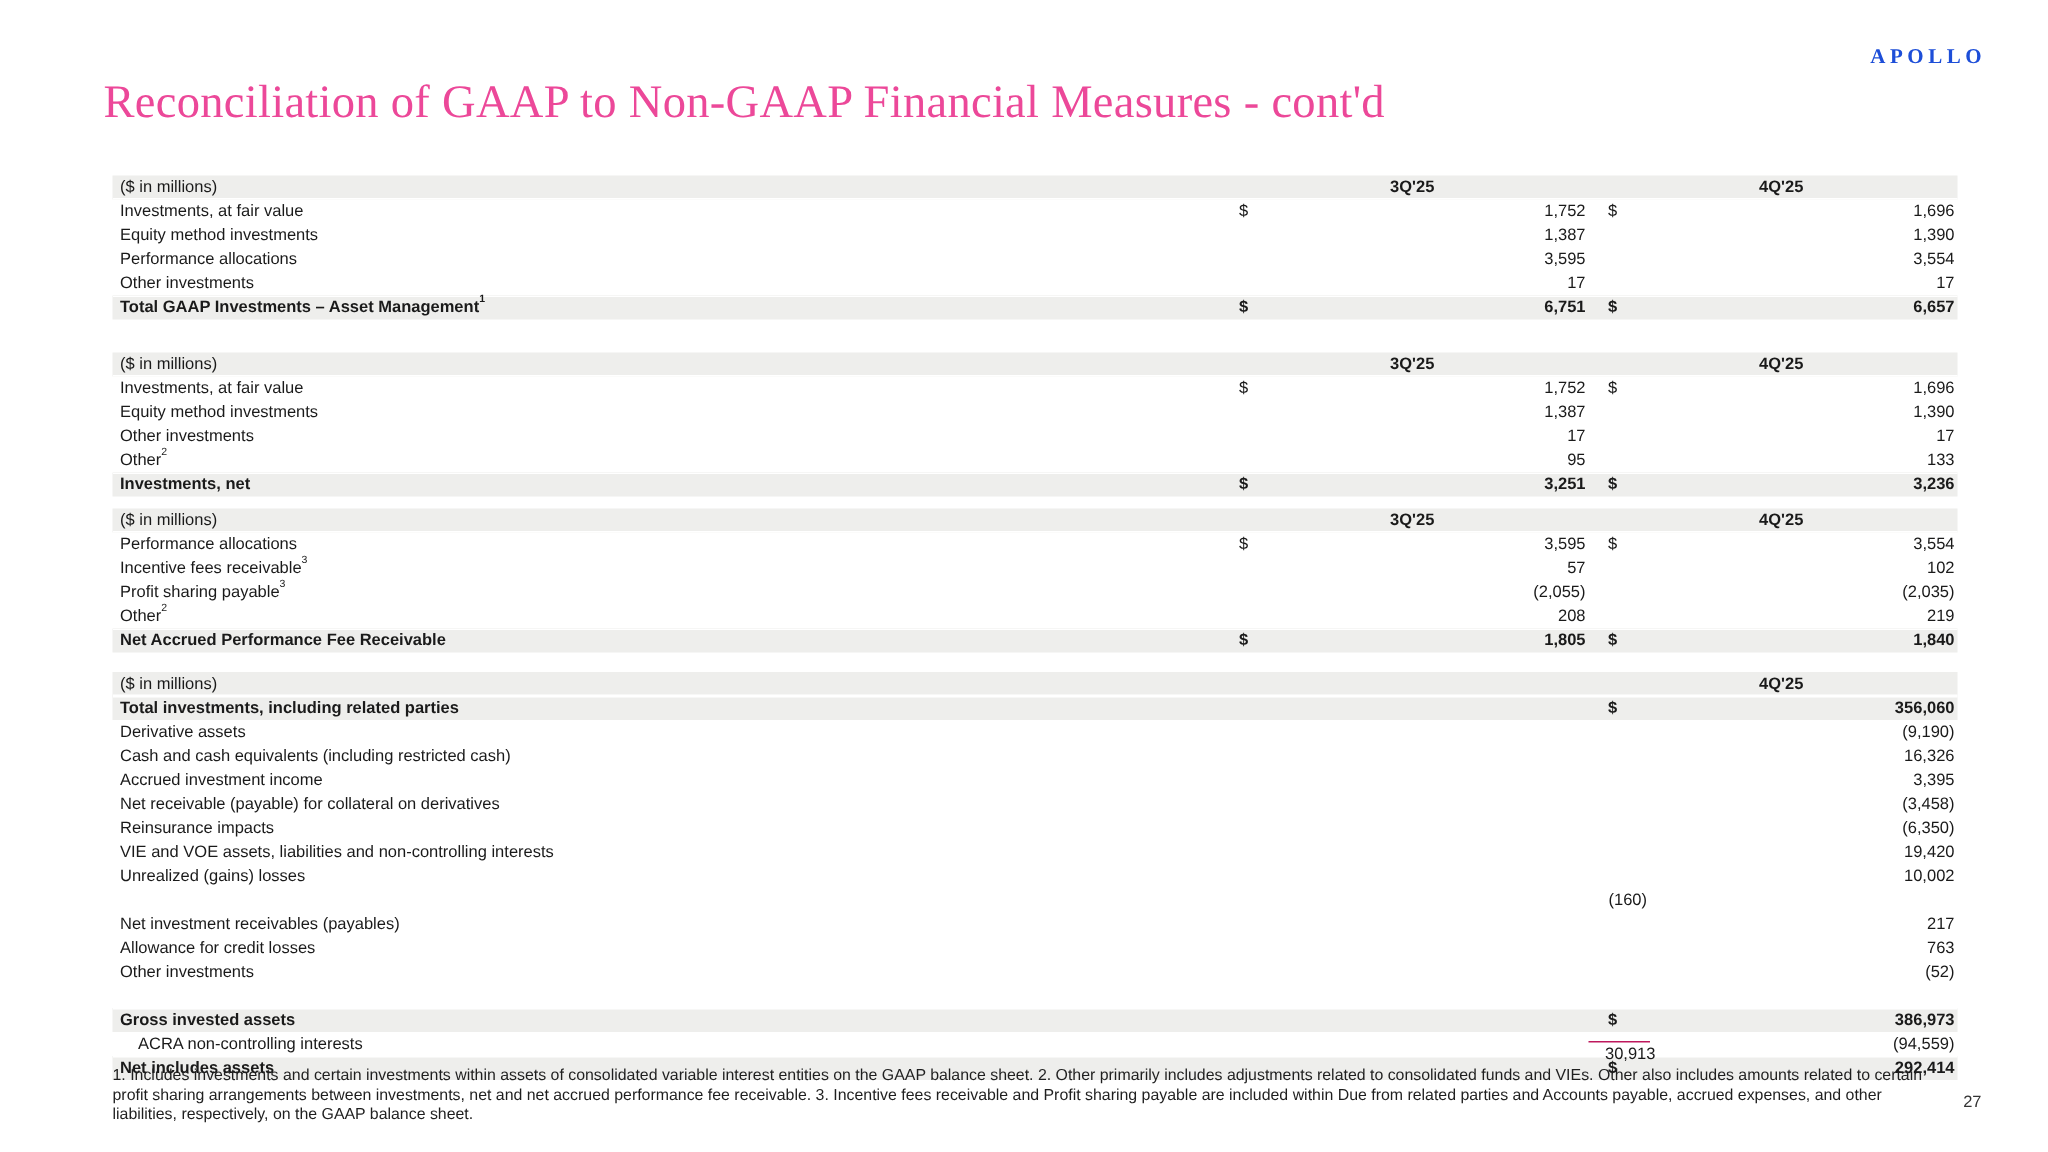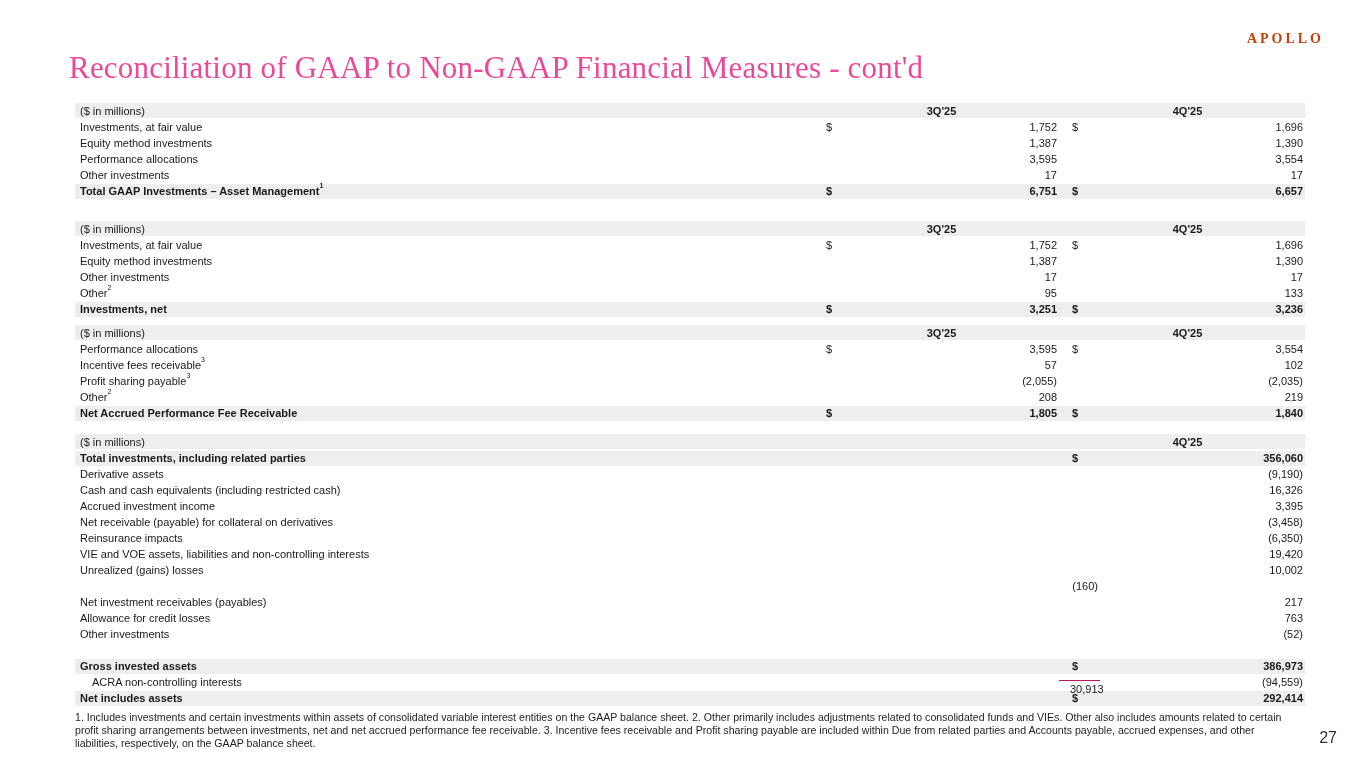--- a/index.html
+++ b/index.html
@@ -3,29 +3,29 @@
 <meta charset="utf-8">
 <style>
   * { margin:0; padding:0; box-sizing:border-box; }
   html,body { width:1365px; height:768px; background:#ffffff; }
   body { font-family:"Liberation Sans", sans-serif; color:#1a1a1a; }
   .slide { position:relative; width:1365px; height:768px; background:#ffffff; overflow:hidden; }
 
   .logo {
     position:absolute; top:31px; right:41px;
     font-family:"Liberation Serif", serif; font-size:14px; font-weight:600;
-    letter-spacing:3px; color:#c2410c;
+    letter-spacing:3px; color:#1d4ed8;
   }
   .title {
     position:absolute; left:69px; top:50px;
     font-family:"Liberation Serif", serif; font-size:31px; font-weight:400;
     color:#ec4899; white-space:nowrap; letter-spacing:0.2px;
   }
 
-  #tables { position:absolute; left:75px; top:103px; width:1230px; }
+  #tables { position:absolute; left:75px; top:117px; width:1230px; }
   .fin-table .trow {
     display:grid;
     grid-template-columns:1fr 30px 205px 11px 30px 205px;
     height:16px; line-height:16px; font-size:11px;
   }
   .cell { overflow:visible; }
   .cell.label { padding-left:5px; white-space:nowrap; text-align:left; }
   .cell.label.indent { padding-left:17px; }
   .cell.dollar { text-align:left; padding-left:2px; }
   .cell.val { text-align:right; padding-right:2px; white-space:nowrap; }
@@ -38,21 +38,21 @@
   sup { font-size:7px; vertical-align:top; position:relative; top:-1px; line-height:1; }
 
   #tables .fin-table:nth-child(1){ margin-bottom:22px; }
   #tables .fin-table:nth-child(2){ margin-bottom:8px; }
   #tables .fin-table:nth-child(3){ margin-bottom:13px; }
 
   .footnote {
     position:absolute; left:75px; top:711px; width:1210px;
     font-size:10.6px; line-height:13.2px; color:#1f1f1f; text-align:left;
   }
-  .page-number { position:absolute; right:28px; top:729px; font-size:16px; color:#333333; }
+  .page-number { position:absolute; right:44px; top:729px; font-size:11px; color:#333333; }
 </style>
 </head>
 <body>
 
 <div class="slide">
   <div class="logo">APOLLO</div>
   <h1 class="title">Reconciliation of GAAP to Non-GAAP Financial Measures - cont'd</h1>
   <div id="tables">
       <div class="fin-table">
         <div class="trow header">

